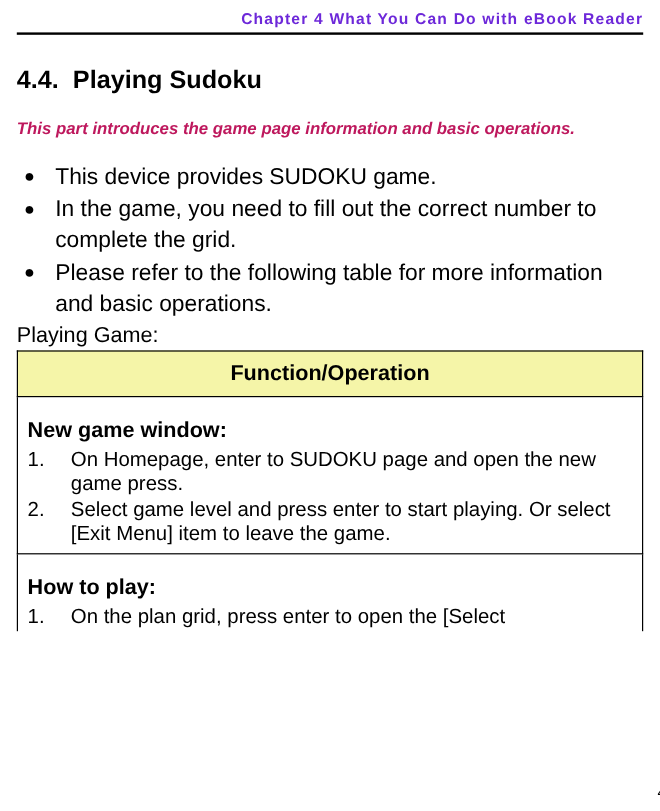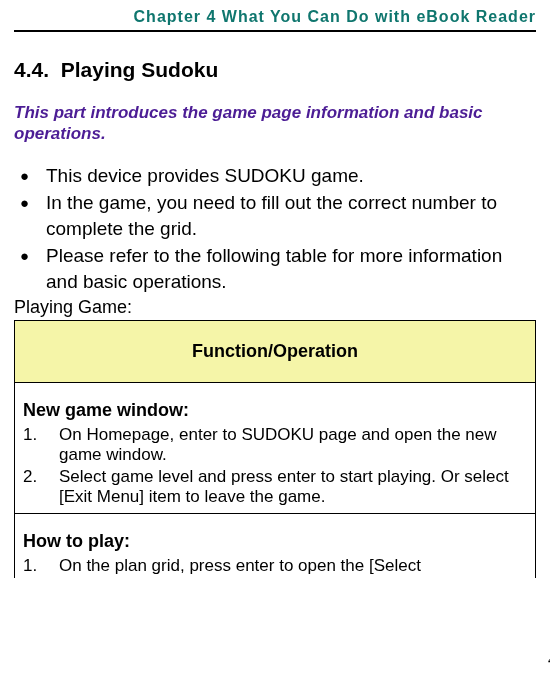--- a/index.html
+++ b/index.html
@@ -10,41 +10,41 @@
     font-family: Verdana, Geneva, sans-serif;
     color: #000000;
     position: relative;
     overflow: hidden;
   }
   .page {
     padding: 8px 14px 0 14px;
   }
   .chapter-header {
     text-align: right;
-    color: #0f766e;
+    color: #6d28d9;
     font-weight: bold;
-    font-size: 16px;
+    font-size: 13px;
     letter-spacing: 1px;
     padding-bottom: 4px;
   }
   .chapter-rule {
     border: none;
     border-top: 2px solid #000000;
     margin: 0 0 26px 0;
   }
   .section-heading {
     font-weight: bold;
     font-size: 21px;
     margin-bottom: 20px;
   }
   .intro {
-    color: #4c1d95;
+    color: #be185d;
     font-weight: bold;
     font-style: italic;
-    font-size: 17px;
+    font-size: 14px;
     line-height: 1.25;
     margin-bottom: 18px;
   }
   ul.bullets {
     list-style: none;
     padding-left: 0;
   }
   ul.bullets li {
     position: relative;
     padding-left: 32px;
@@ -67,21 +67,21 @@
   }
   table.func {
     width: 100%;
     border-collapse: collapse;
   }
   table.func th {
     background: #f5f5a8;
     text-align: center;
     font-weight: bold;
     font-size: 18px;
-    padding: 20px;
+    padding: 8px;
     border: 1.5px solid #000000;
   }
   table.func td {
     border: 1.5px solid #000000;
     padding: 4px 8px 4px 8px;
     font-size: 17px;
     vertical-align: top;
   }
   .cell-title {
     font-weight: bold;
@@ -140,21 +140,21 @@
     <tbody>
         <tr>
       <th>Function/Operation</th>
     </tr>
     <tr>
       <td>
         <div class="cell-title">New game window:</div>
         <ol class="steps">
           <li>
             <span class="num">1.</span>
-            <span class="txt">On Homepage, enter to SUDOKU page and open the new game window.</span>
+            <span class="txt">On Homepage, enter to SUDOKU page and open the new game press.</span>
           </li>
           <li>
             <span class="num">2.</span>
             <span class="txt">Select game level and press enter to start playing. Or select [Exit Menu] item to leave the game.</span>
           </li>
         </ol>
       </td>
     </tr>
     <tr>
       <td style="border-bottom:none; padding-bottom:0;">

